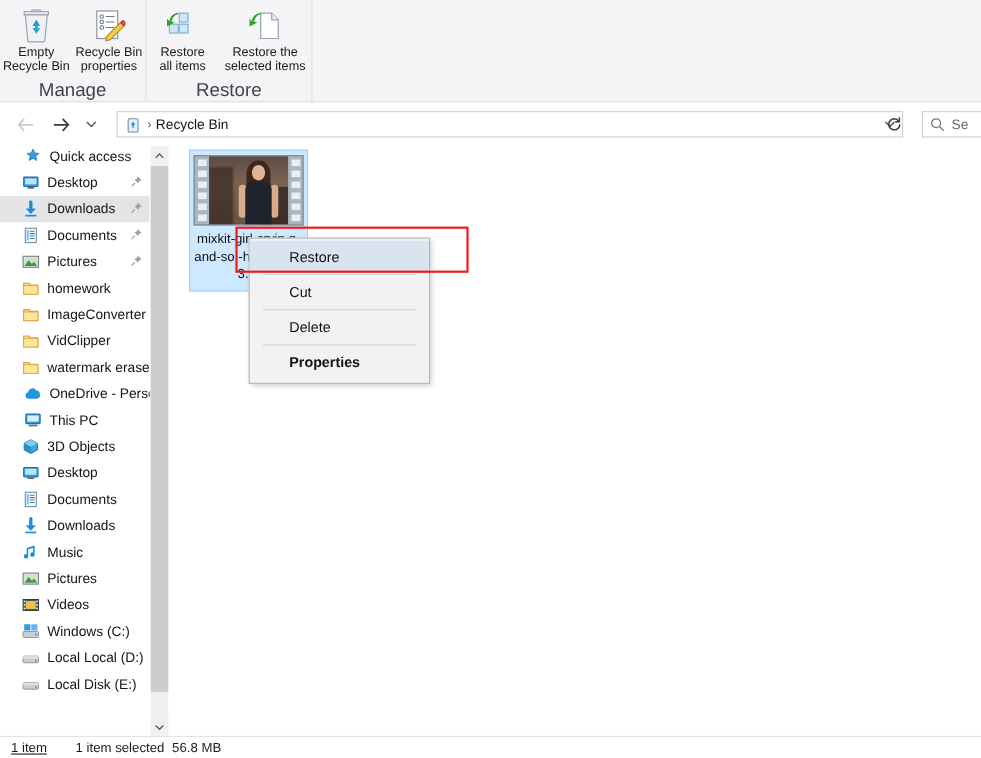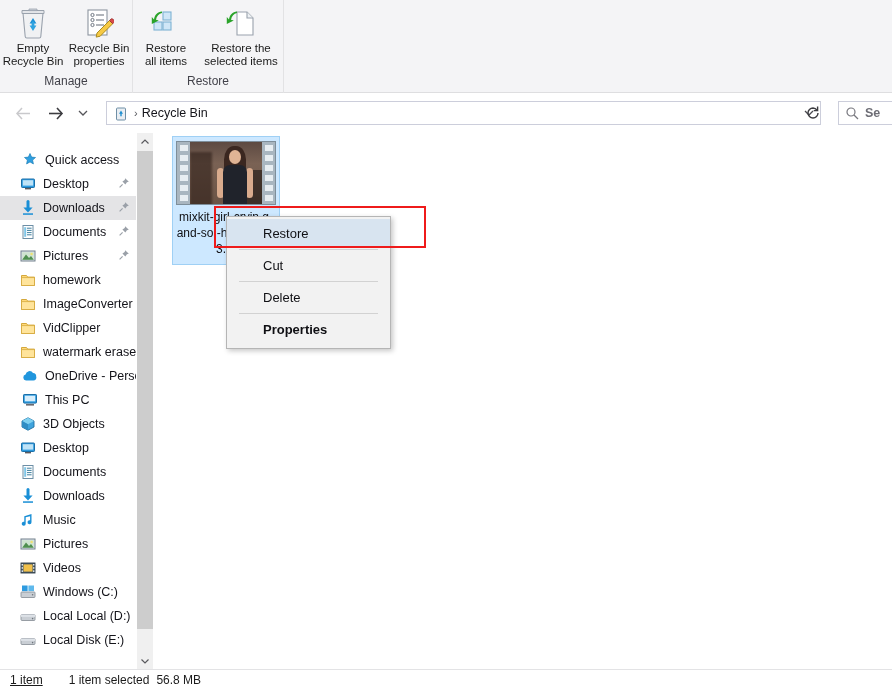--- a/index.html
+++ b/index.html
@@ -37,21 +37,21 @@
   }
   .rgroup-items {
     display: flex; 
     align-items: flex-start;
     height: 72px;
     padding-top: 2px;
   }
   .rgroup-label {
     height: 21px; line-height: 19px;
     text-align: center;
-    font-size: 12px;
+    font-size: 17px;
     color: #42424a;
   }
   .rbtn {
     width: 66px;
     display: flex; flex-direction: column;
     align-items: center;
     padding-top: 4px;
     cursor: default;
   }
   .rbtn-icon {
@@ -101,25 +101,25 @@
   }
   .search-box {
     position: absolute; left: 838px; top: 101px;
     width: 60px; height: 24px;
     border: 1px solid #cccedb;
     background: #fff;
     display: flex; align-items: center;
     overflow: hidden;
   }
   .search-ico { margin-left: 6px; width: 14px; height: 14px; }
-  .search-ph { margin-left: 6px; font-size: 12.5px; color: #6d6d75; white-space: nowrap; font-weight: bold; }
+  .search-ph { margin-left: 6px; font-size: 12.5px; color: #6d6d75; white-space: nowrap; }
 
   
   .sidebar {
-    position: absolute; left: 0; top: 148px;
+    position: absolute; left: 0; top: 130px;
     width: 136px; height: 537px;
     background: #ffffff;
     overflow: hidden;
   }
   .nav-item {
     height: 24px;
     display: flex; align-items: center;
     font-size: 12.5px;
     color: #14141a;
     white-space: nowrap;

